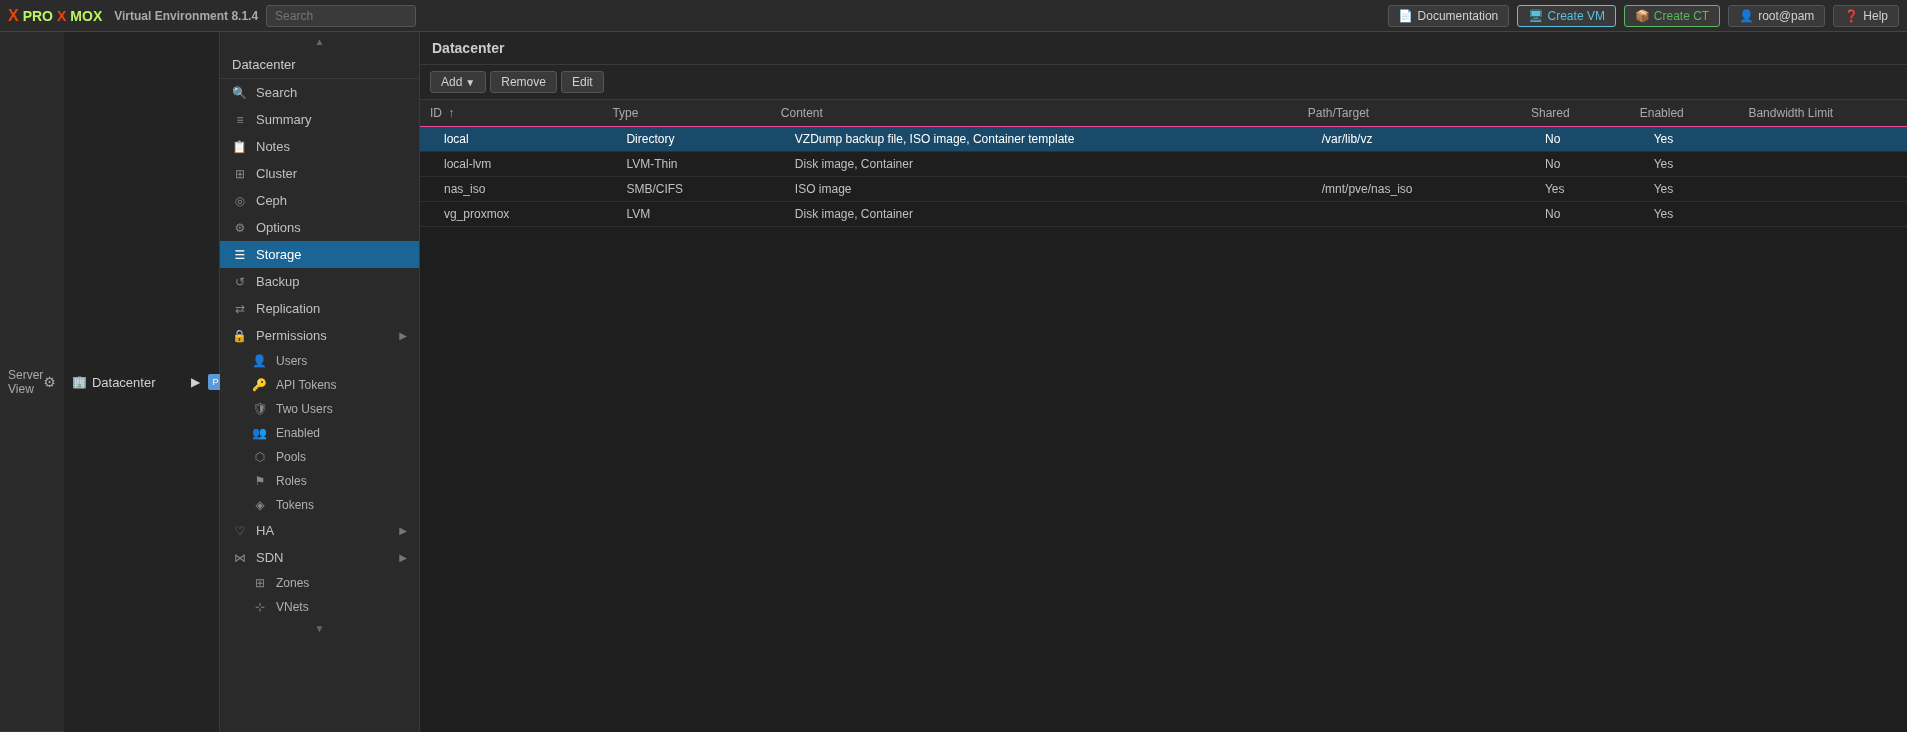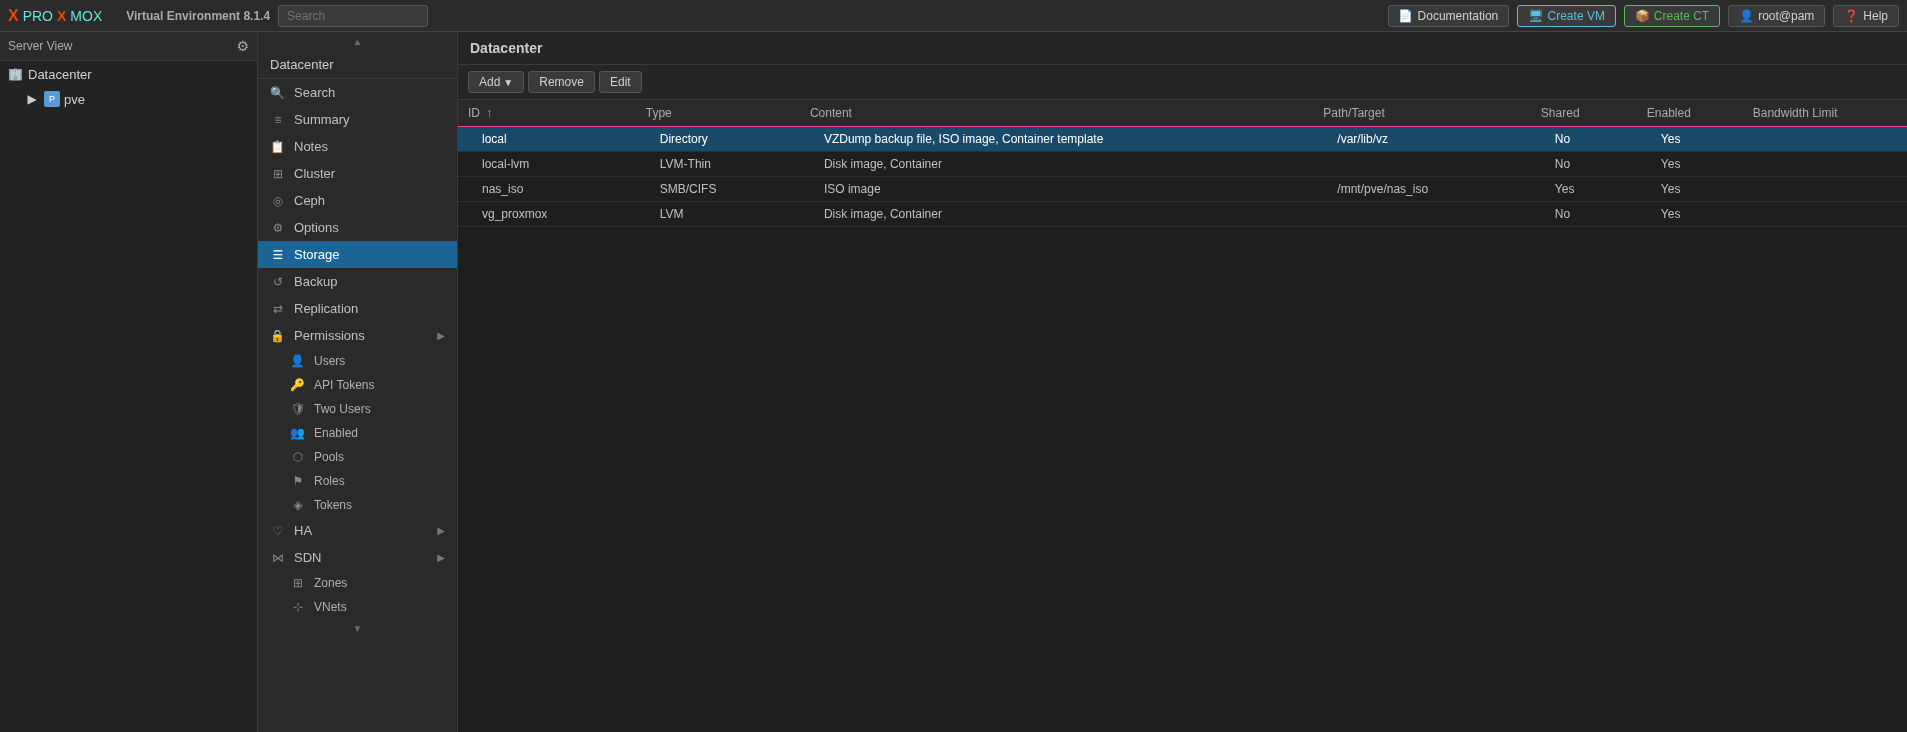--- a/index.html
+++ b/index.html
@@ -28,23 +28,23 @@
       gap: 4px;
       font-weight: bold;
       font-size: 14px;
       color: #e0e0e0;
     }
     .logo-x {
       color: #e8450a;
       font-weight: bold;
       font-size: 16px;
     }
-    .logo-prox { color: #5eead4; font-weight: normal; }
+    .logo-prox { color: #bef264; font-weight: bold; }
     .logo-mox { color: #e8450a; font-weight: bold; }
-    .topbar-version { color: #aaa; font-size: 12px; margin-left: 20px; }
+    .topbar-version { color: #aaa; font-size: 12px; margin-left: 8px; }
     .topbar-search {
       background: #3a3a3a;
       border: 1px solid #555;
       color: #d0d0d0;
       padding: 2px 8px;
       border-radius: 3px;
       width: 150px;
       font-size: 12px;
       height: 22px;
     }
@@ -67,25 +67,24 @@
     .btn-root { color: #d0d0d0; }
 
     
     .main-layout {
       display: flex;
       height: calc(732px - 32px);
     }
 
     
     .server-sidebar {
-      width: 258px;
+      width: 220px;
       background: #232323;
       border-right: 1px solid #3a3a3a;
       display: flex;
-      flex-direction: column;
     }
     .server-sidebar-header {
       display: flex;
       align-items: center;
       justify-content: space-between;
       padding: 6px 8px;
       background: #2b2b2b;
       border-bottom: 1px solid #3a3a3a;
       font-size: 12px;
       color: #aaa;

